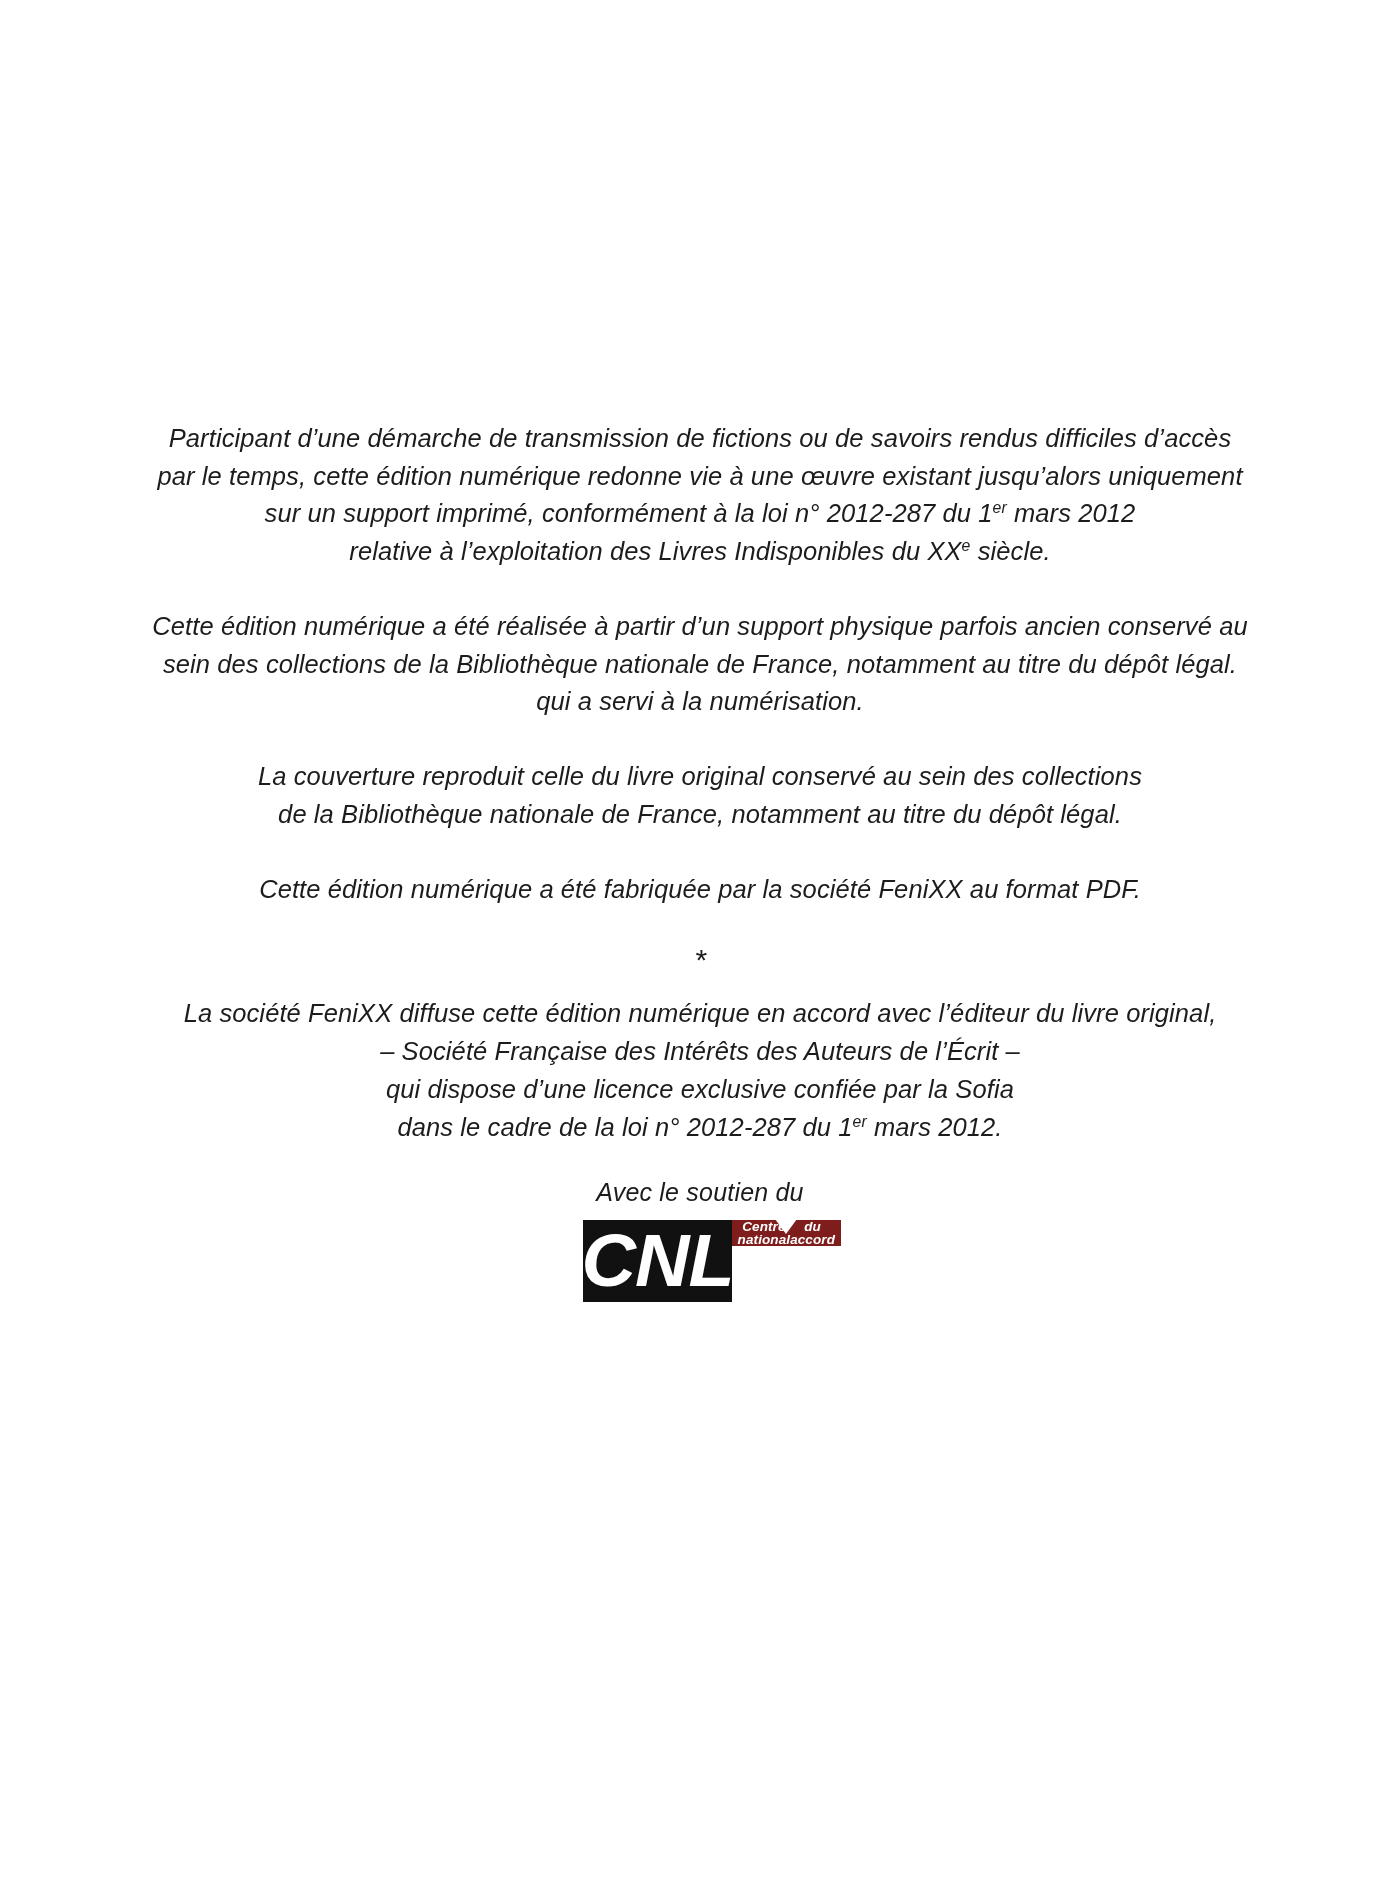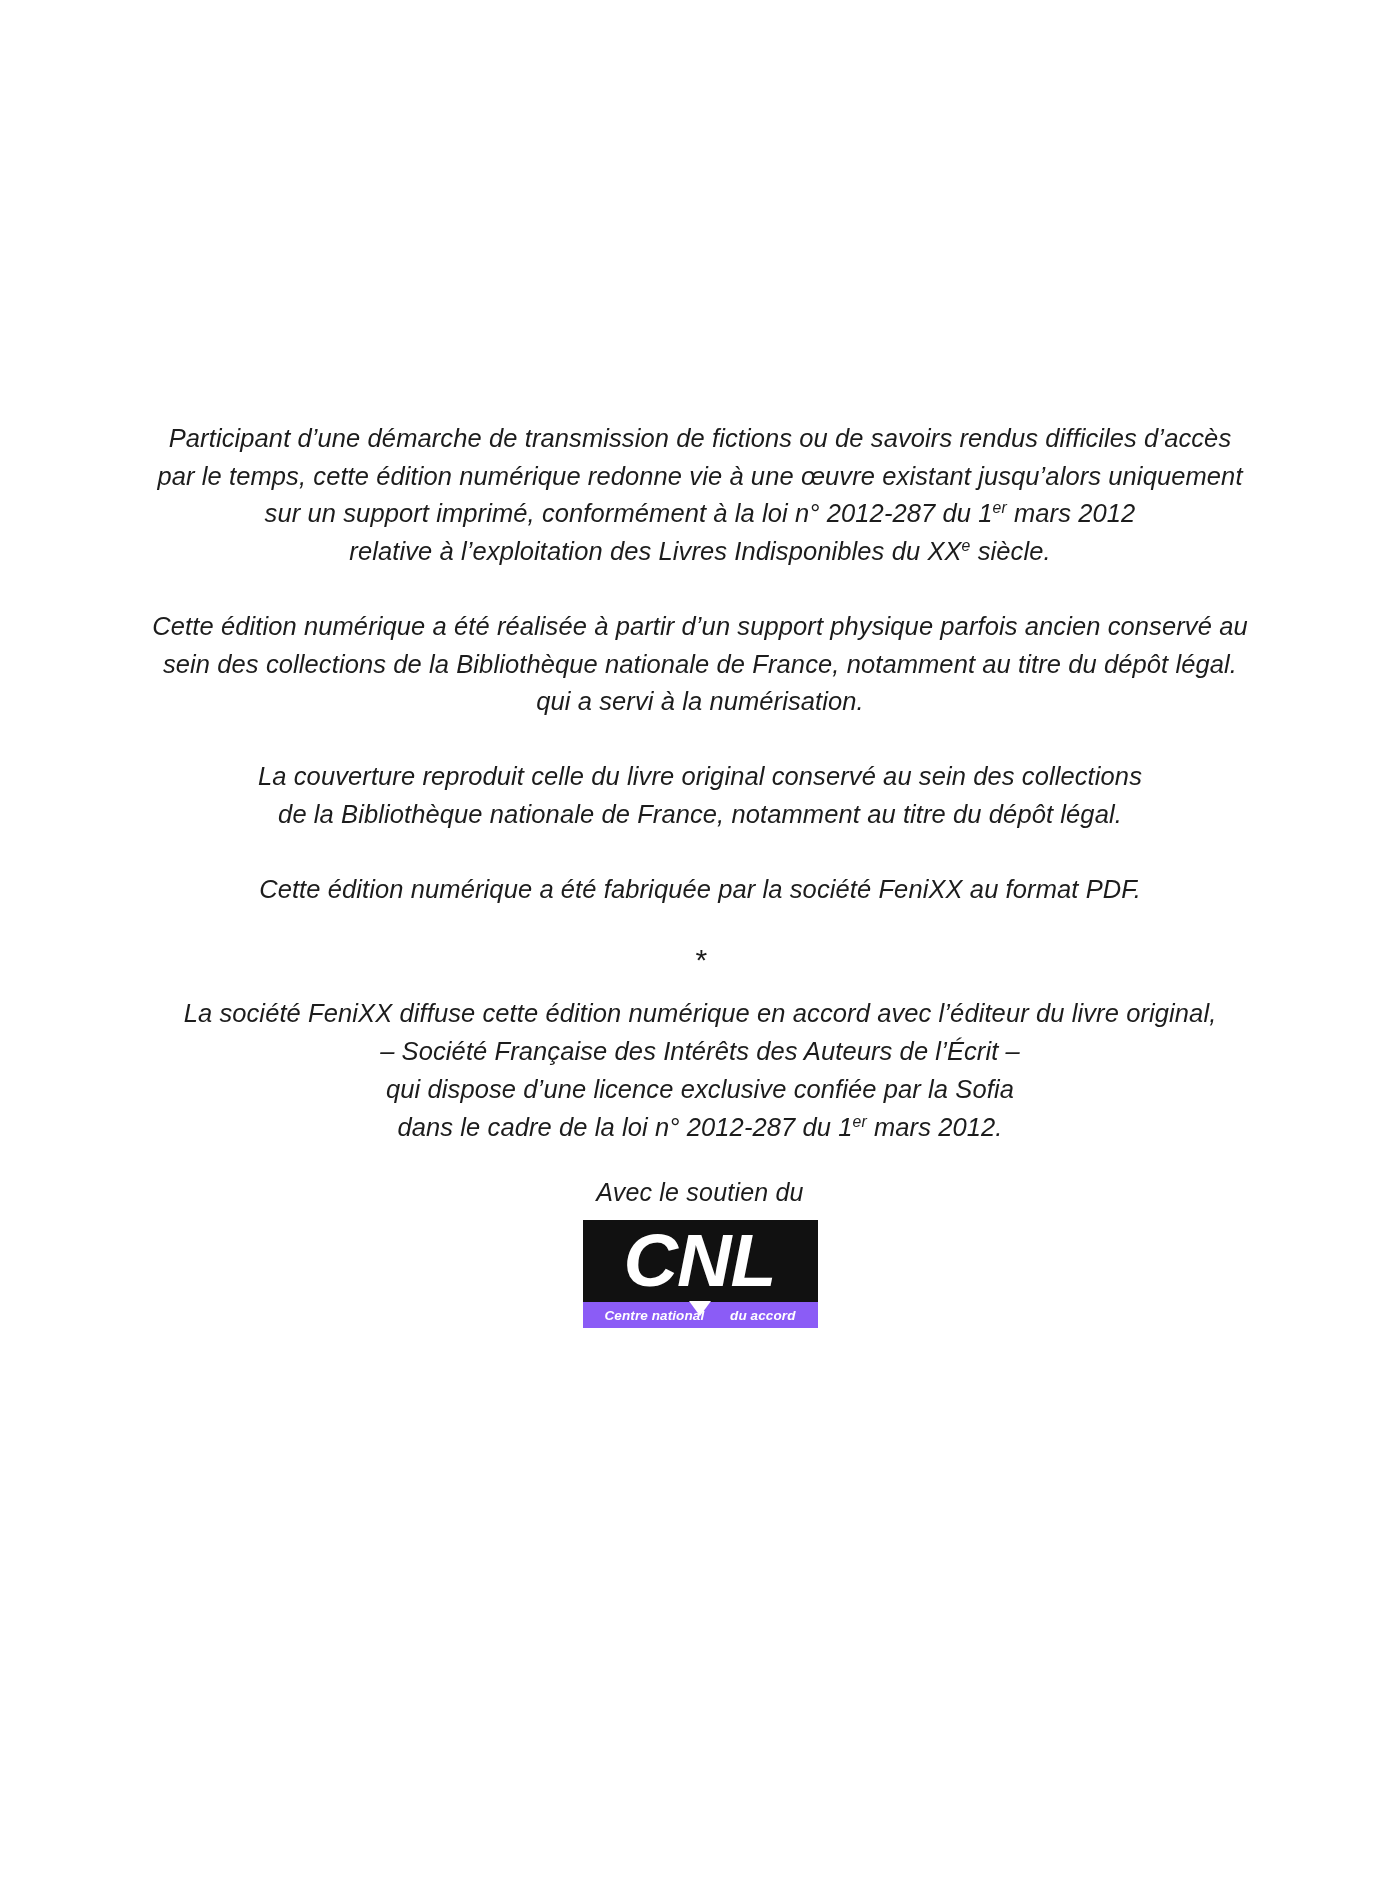--- a/index.html
+++ b/index.html
@@ -76,21 +76,21 @@
     color: #1c1c1c;
     margin-bottom: 13px;
     letter-spacing: 0.2px;
   }
 
   
   .cnl-logo {
     width: 235px;
     background: #ffffff;
     display: flex;
-    flex-direction: column;
+    flex-direction: row;
     align-items: stretch;
   }
   .cnl-main {
     background: #111111;
     height: 82px;
     display: flex;
     align-items: center;
     justify-content: center;
     position: relative;
   }
@@ -98,26 +98,26 @@
     font-family: "Liberation Sans", sans-serif;
     font-weight: bold;
     font-size: 74px;
     line-height: 74px;
     color: #ffffff;
     letter-spacing: -1px;
     display: inline-block;
     transform: scaleX(1.02);
   }
   .cnl-bottom {
-    background: #8b5cf6;
+    background: #7f1d1d;
     height: 26px;
     display: flex;
     align-items: center;
     justify-content: space-between;
-    padding: 0 22px;
+    padding: 0 6px;
     box-sizing: border-box;
     position: relative;
   }
   .cnl-bottom span {
     font-size: 13.5px;
     font-weight: bold;
     color: #ffffff;
     letter-spacing: 0.1px;
     line-height: 1;
   }

